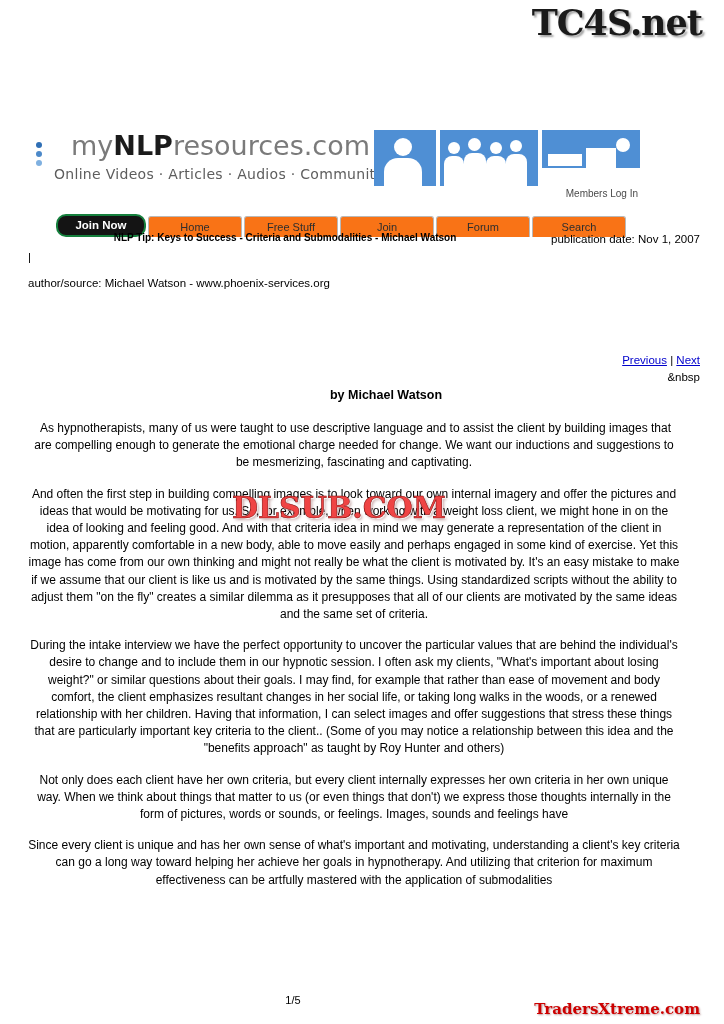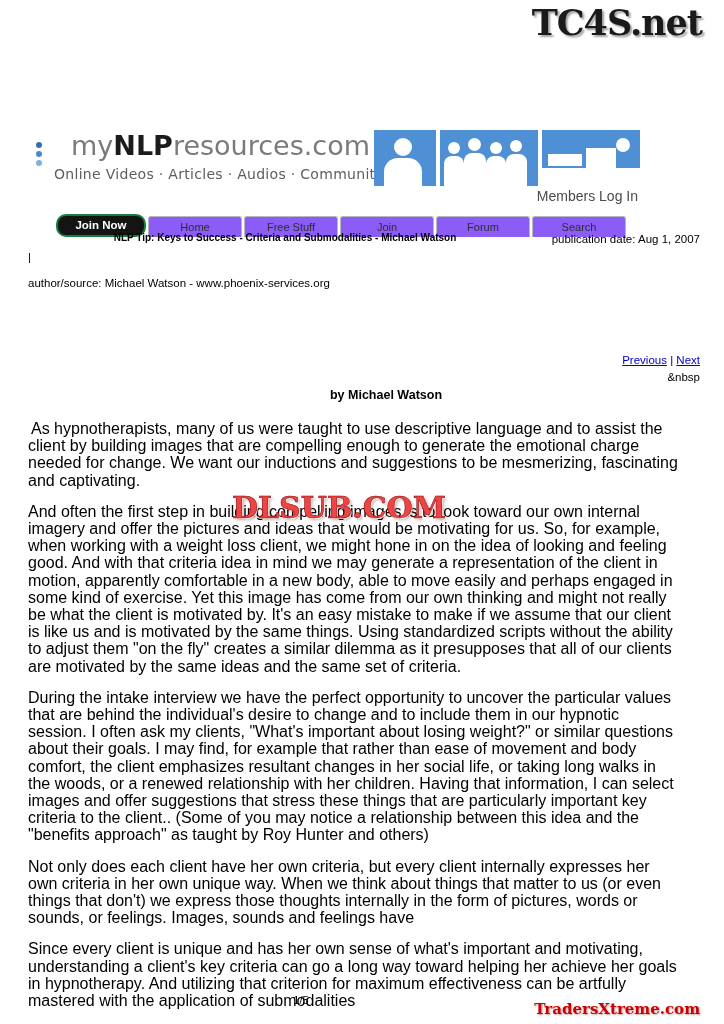--- a/index.html
+++ b/index.html
@@ -117,41 +117,41 @@
   .bi1-body { left: 10px; top: 28px; width: 38px; height: 28px; border-radius: 14px 14px 0 0; }
   
   .bi2-p { border-radius: 50% 50% 0 0; }
   
   .bi3-sun { right: 10px; top: 8px; width: 14px; height: 14px; border-radius: 50%; }
   .bi3-land { left: 0; bottom: 0; width: 100%; height: 18px; }
   .members-login {
     position: absolute;
     right: 2px;
     top: 58px;
-    font-size: 14px;
+    font-size: 10px;
     color: #4a4a4a;
   }
 
   
   .navbar {
     position: absolute;
     top: 214px;
     left: 56px;
     display: flex;
     align-items: flex-end;
     gap: 2px;
   }
   .tab {
     width: 92px;
     height: 20px;
     line-height: 20px;
     text-align: center;
     font-size: 11px;
     color: #2e2e2e;
-    background: #8b5cf6;
+    background: #f97316;
     border: 1px solid #b9b9b9;
     border-bottom: none;
     border-radius: 3px 3px 0 0;
   }
   .tab.join {
     background: #141414;
     color: #ffffff;
     font-weight: bold;
     font-size: 11.5px;
     border: 2px solid #15803d;
@@ -222,24 +222,24 @@
     font-weight: bold;
     margin-left: 24px;
   }
 
   
   .body-text {
     position: absolute;
     top: 420px;
     left: 28px;
     width: 652px;
-    font-size: 16px;
+    font-size: 12px;
     line-height: 17.2px;
     color: #000;
-    text-align: left;
+    text-align: center;
   }
   .body-text p { margin: 0 0 14px 0; }
   .body-text p:first-child { text-indent: 3px; }
 
   
   .center-watermark {
     position: absolute;
     top: 490px;
     left: 232px;
     font-family: "DejaVu Serif", serif;
@@ -253,21 +253,20 @@
 
   
   .page-num {
     position: absolute;
     bottom: 18px;
     left: 0;
     width: 586px;
     text-align: center;
     font-size: 11px;
     color: #000;
-    padding-left: 8px;
   }
   .footer-watermark {
     position: absolute;
     bottom: 6px;
     right: 24px;
     font-family: "DejaVu Serif", serif;
     font-size: 15px;
     font-weight: bold;
     color: #cc0000;
     text-shadow: 1px 1px 2px rgba(90,0,0,0.4);
@@ -320,21 +319,21 @@
     <div class="tab">Home</div>
     <div class="tab">Free Stuff</div>
     <div class="tab">Join</div>
     <div class="tab">Forum</div>
     <div class="tab">Search</div>
   </div>
 
   <div class="art-head">
     <div class="art-title-row">
       <div class="art-title">NLP Tip: Keys to Success - Criteria and Submodalities - Michael Watson</div>
-      <div class="pub-date">publication date: Aug 1, 2007</div>
+      <div class="pub-date">publication date: Nov 1, 2007</div>
     </div>
     <div class="pipe-line">|</div>
     <div class="author-line">author/source: Michael Watson - www.phoenix-services.org</div>
   </div>
 
   <div class="prevnext">
     <div>
       <a href="#">Previous</a>
       <span class="sep">|</span>
       <a href="#">Next</a>

